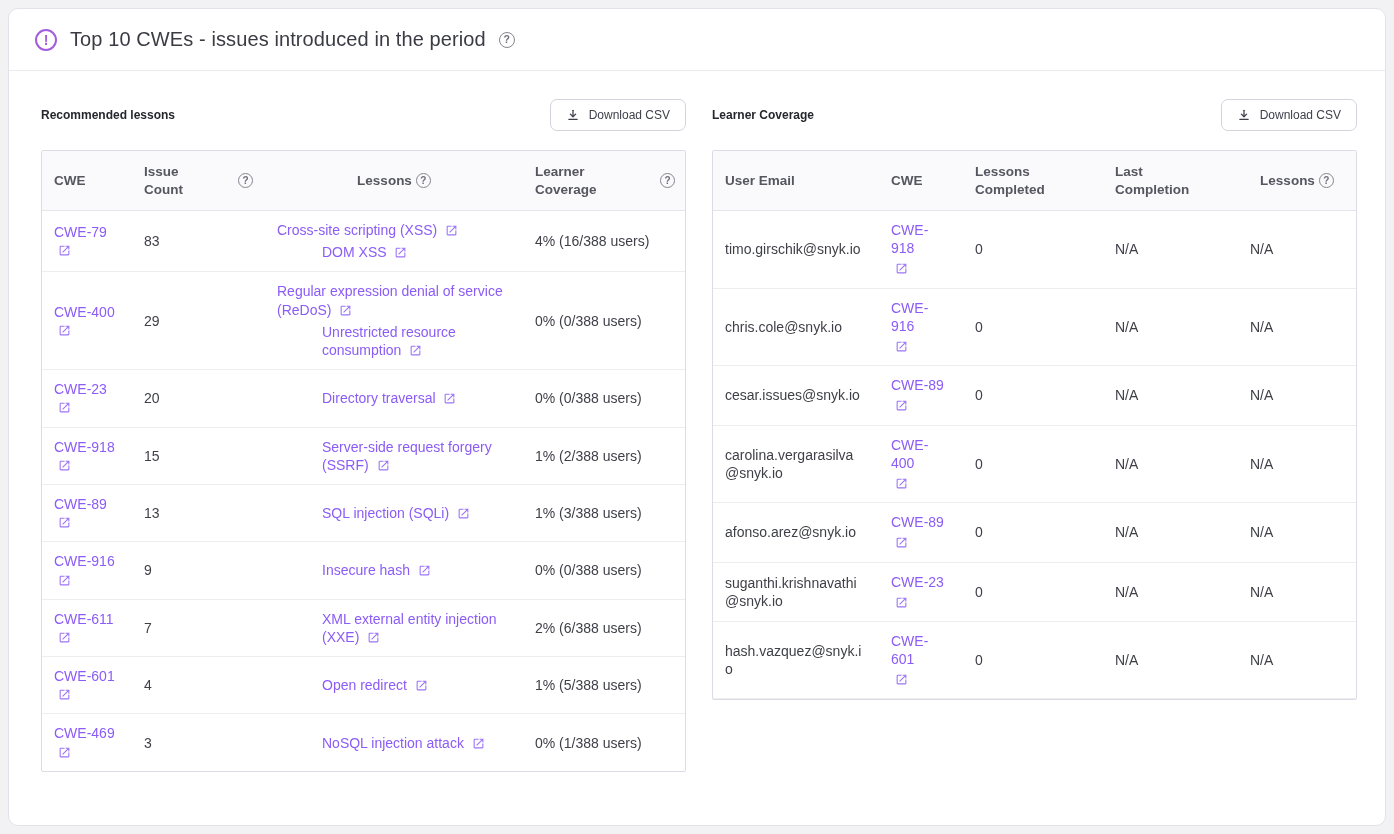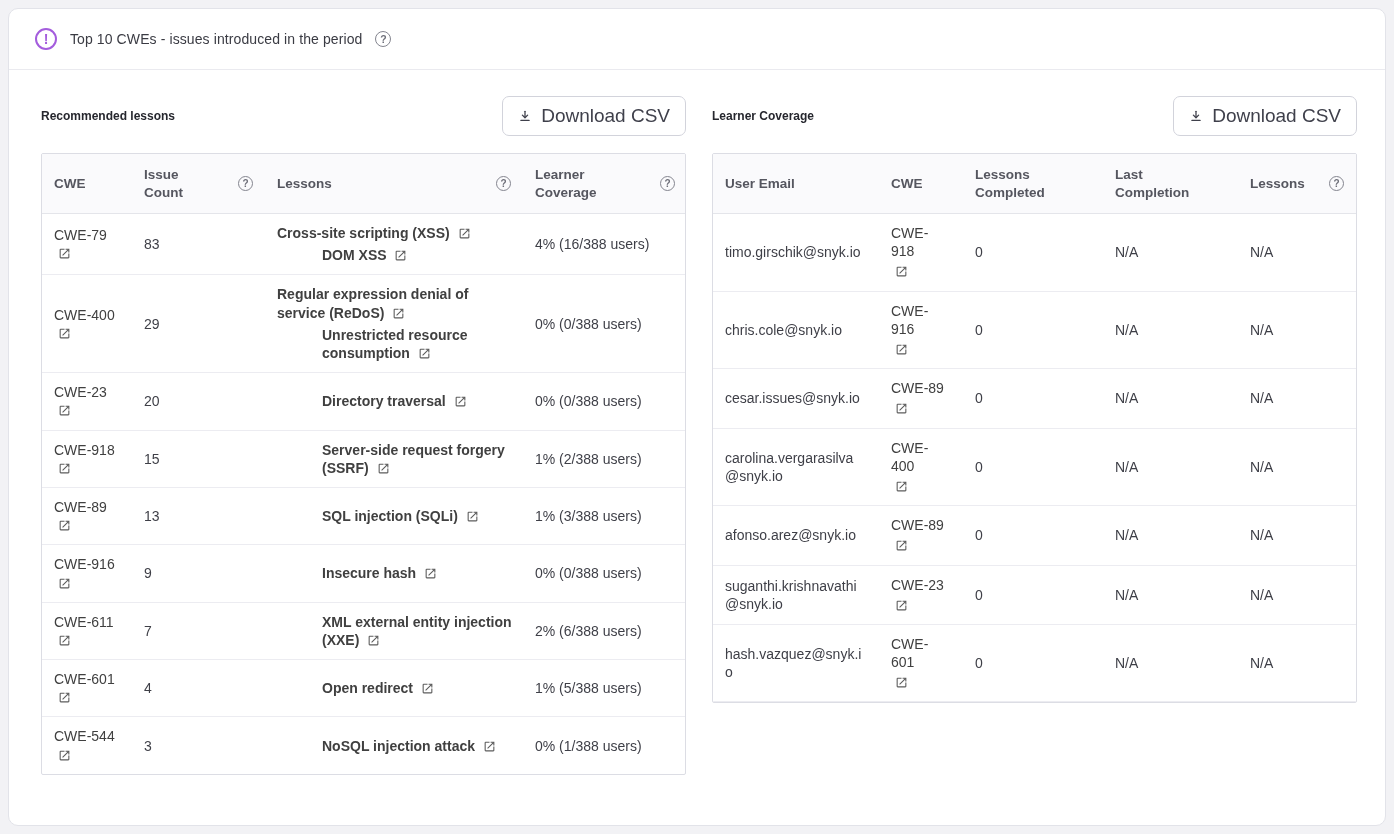--- a/index.html
+++ b/index.html
@@ -10,56 +10,56 @@
   }
   .card-header {
     display: flex; align-items: center; gap: 13px; padding: 19px 26px;
     border-bottom: 1px solid #eaeaef;
   }
   .alert-icon {
     width: 22px; height: 22px; border: 2px solid #a45ddd; border-radius: 50%;
     color: #a45ddd; font-weight: bold; font-size: 14px; line-height: 18px;
     display: inline-flex; align-items: center; justify-content: center; flex: none;
   }
-  .page-title { font-size: 14px; color: #3a3b43; font-weight: normal; letter-spacing: .1px; }
+  .page-title { font-size: 20px; color: #3a3b43; font-weight: normal; letter-spacing: .1px; }
   .help-icon {
     width: 16px; height: 16px; border: 1.5px solid #84858f; border-radius: 50%;
     color: #6e6f79; font-size: 10.5px; font-weight: bold; line-height: 13px;
     display: inline-flex; align-items: center; justify-content: center; flex: none;
   }
   .help-icon.sm { width: 15px; height: 15px; font-size: 10px; }
   .content { display: flex; gap: 26px; padding: 26px 32px 0 32px; }
   .section { width: 645px; flex: none; }
   .section-head { display: flex; align-items: center; justify-content: space-between; margin-bottom: 17px; min-height: 36px; }
   .section-title { font-size: 12px; font-weight: bold; color: #26272e; }
   .btn-download {
     display: inline-flex; align-items: center; gap: 9px; background: #fff;
     border: 1px solid #d2d3db; border-radius: 7px; padding: 8px 15px;
-    font-family: "Liberation Sans", sans-serif; font-size: 19px; color: #3f404b; cursor: pointer;
+    font-family: "Liberation Sans", sans-serif; font-size: 12px; color: #3f404b; cursor: pointer;
   }
   .btn-download svg { display: block; }
   .table-card { border: 1px solid #dcdde4; border-radius: 2px; overflow: hidden; background: #fff; }
   table { width: 100%; border-collapse: collapse; table-layout: fixed; }
   thead th {
     background: #fafafc; text-align: left; vertical-align: middle;
     padding: 12px 12px; font-size: 13.5px; font-weight: bold; color: #55565f;
     border-bottom: 1px solid #e4e5ea; line-height: 1.3;
   }
   th .th-inner { display: flex; align-items: center; justify-content: space-between; gap: 24px; }
-  th .th-inner.tight { justify-content: space-between; gap: 4px; }
+  th .th-inner.tight { justify-content: center; gap: 4px; }
   th .lbl { display: inline-block; }
   tbody td {
     padding: 10px 12px; font-size: 14px; color: #3e3f47; vertical-align: middle;
     line-height: 1.3; border-bottom: 1px solid #ececf1; word-wrap: break-word; overflow-wrap: break-word;
   }
   #rec-table tbody tr:last-child td { border-bottom: none; }
-  a.blue-link { color: #404040; text-decoration: none; cursor: pointer; }
+  a.blue-link { color: #8b5cf6; text-decoration: none; cursor: pointer; }
   a.blue-link svg { display: inline-block; vertical-align: -2px; margin-left: 4px; }
   .cwe-cell a.blue-link { display: inline; }
-  .lesson-line { margin: 4px 0; font-weight: bold; }
+  .lesson-line { margin: 4px 0; }
   .lesson-line:first-child { margin-top: 0; }
   .lesson-line:last-child { margin-bottom: 0; margin-left: 45px; }
   .cwe-block .ext { display: block; margin-top: 2px; }
   
   #rec-table col.c-cwe { width: 90px; }
   #rec-table col.c-count { width: 133px; }
   #rec-table col.c-lessons { width: 258px; }
   #rec-table col.c-cov { width: 164px; }
   #rec-table td.td-lessons { padding-right: 6px; }
   
@@ -226,21 +226,21 @@
                       </svg></span></a></td>
                 <td>4</td>
                 <td class="td-lessons">
                   <div class="lesson-line"><a class="blue-link"><span>Open redirect</span><span> <svg width="13" height="13" viewBox="0 0 24 24" fill="currentColor" opacity="0.85">
                           <path d="M19 19H5V5h7V3H5a2 2 0 0 0-2 2v14a2 2 0 0 0 2 2h14c1.1 0 2-.9 2-2v-7h-2v7zM14 3v2h3.59l-9.83 9.83 1.41 1.41L19 6.41V10h2V3h-7z"></path>
                         </svg></span></a></div>
                 </td>
                 <td>1% (5/388 users)</td>
               </tr>
               <tr>
-                <td class="cwe-cell"><a class="blue-link"><span>CWE-544</span><span> <svg width="13" height="13" viewBox="0 0 24 24" fill="currentColor" opacity="0.85">
+                <td class="cwe-cell"><a class="blue-link"><span>CWE-469</span><span> <svg width="13" height="13" viewBox="0 0 24 24" fill="currentColor" opacity="0.85">
                         <path d="M19 19H5V5h7V3H5a2 2 0 0 0-2 2v14a2 2 0 0 0 2 2h14c1.1 0 2-.9 2-2v-7h-2v7zM14 3v2h3.59l-9.83 9.83 1.41 1.41L19 6.41V10h2V3h-7z"></path>
                       </svg></span></a></td>
                 <td>3</td>
                 <td class="td-lessons">
                   <div class="lesson-line"><a class="blue-link"><span>NoSQL injection attack</span><span> <svg width="13" height="13" viewBox="0 0 24 24" fill="currentColor" opacity="0.85">
                           <path d="M19 19H5V5h7V3H5a2 2 0 0 0-2 2v14a2 2 0 0 0 2 2h14c1.1 0 2-.9 2-2v-7h-2v7zM14 3v2h3.59l-9.83 9.83 1.41 1.41L19 6.41V10h2V3h-7z"></path>
                         </svg></span></a></div>
                 </td>
                 <td>0% (1/388 users)</td>
               </tr>

